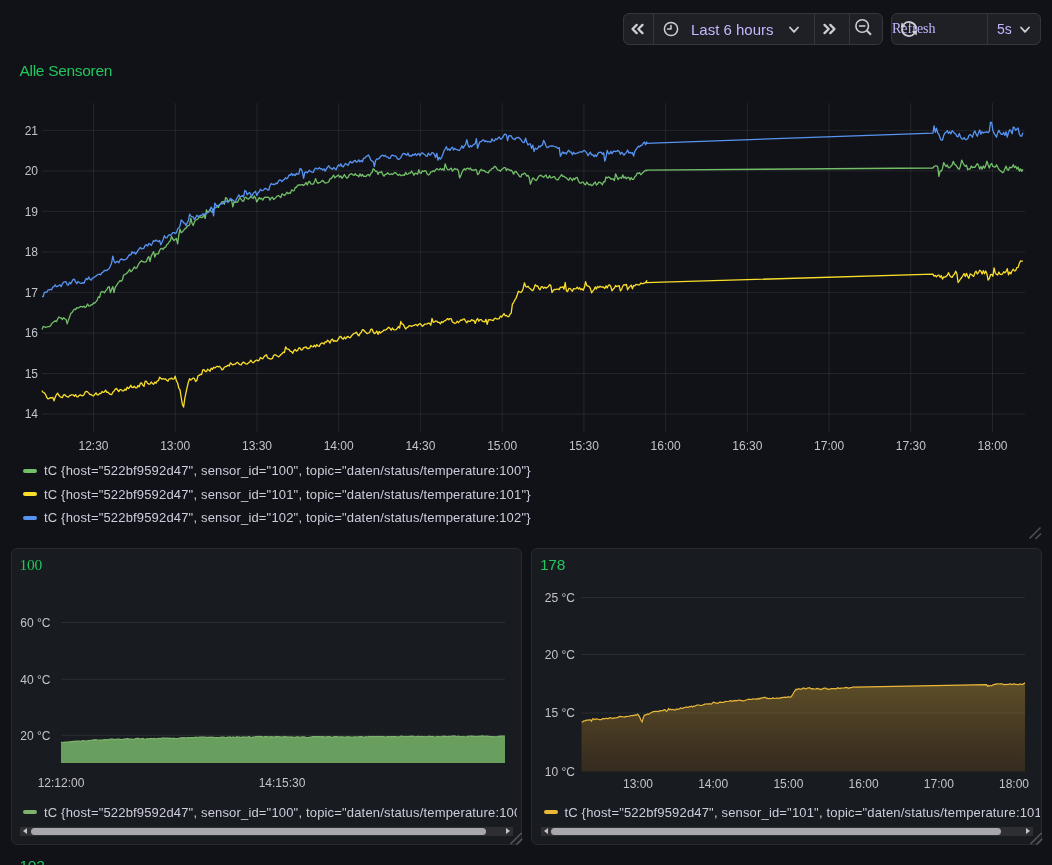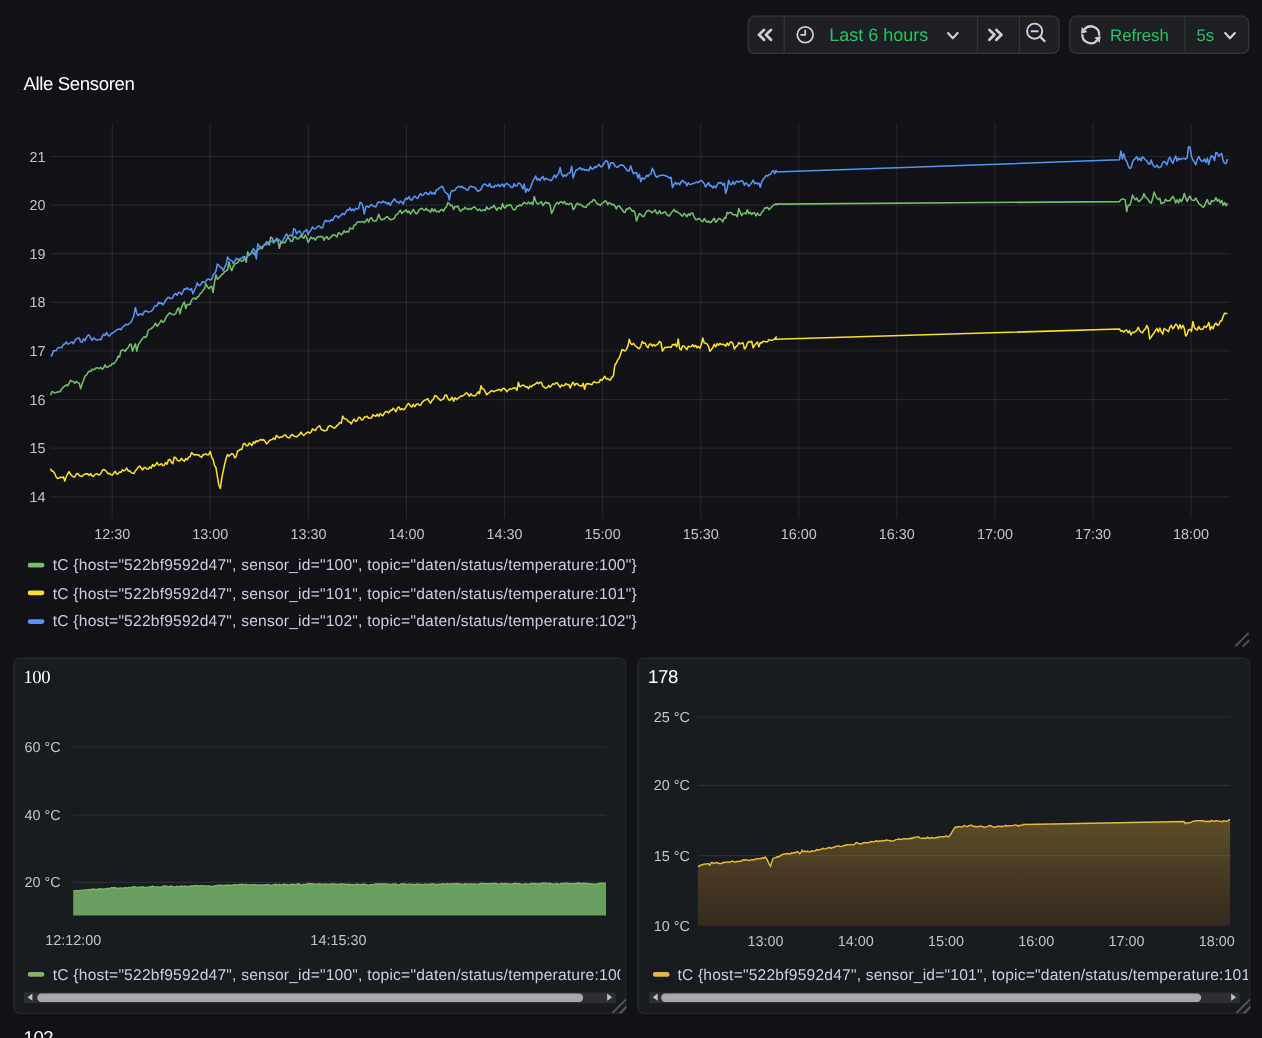--- a/index.html
+++ b/index.html
@@ -1,23 +1,23 @@
 <!DOCTYPE html>
 <html><head><meta charset="utf-8">
 <style>
 * { margin:0; padding:0; box-sizing:border-box; }
 html,body { width:1052px; height:865px; background:#111217; overflow:hidden;
   font-family:"Liberation Sans", sans-serif; }
 .panel { position:absolute; background:#181b1f; border:1px solid #27292f; border-radius:6px; }
-.ptitle { position:absolute; font-size:15.5px; font-weight:500; color:#ffffff; letter-spacing:-0.3px; }
+.ptitle { position:absolute; font-size:15.5px; font-weight:500; color:#22c55e; letter-spacing:-0.3px; }
 .leg { position:absolute; font-size:13px; letter-spacing:0.17px; color:#ccccdc; white-space:nowrap; overflow:hidden; }
 .leg .mk { display:inline-block; width:14px; height:4px; border-radius:2px; vertical-align:middle; margin-right:7px; position:relative; top:-1px; }
 .tbgroup { position:absolute; top:13px; height:32px; display:flex; align-items:stretch;
   background:#1e2026; border:1px solid #34363d; border-radius:6px; overflow:hidden; }
-.tbseg { display:flex; align-items:center; justify-content:center; color:#22c55e;
+.tbseg { display:flex; align-items:center; justify-content:center; color:#c4b5fd;
   font-size:14px; font-weight:500; }
 .tbsep { width:1px; background:#34363d; }
 .sb-track { position:absolute; height:9px; background:#2e2f33; }
 .sb-thumb { position:absolute; height:7px; top:1px; background:#a8a8ac; border-radius:3.5px; }
 .sb-arrow { position:absolute; width:0; height:0; top:1px; }
 </style></head>
 <body>
 
 <div class="panel" style="left:10.5px; top:548px; width:511px; height:297px;"></div>
 <div class="panel" style="left:531px; top:548px; width:510.5px; height:297px;"></div>
@@ -131,21 +131,21 @@
 <div class="tbgroup" style="left:623px; width:260px;">
   <div class="tbseg" style="width:29px;"></div>
   <div class="tbsep"></div>
   <div class="tbseg" style="width:160px; justify-content:flex-start; padding-left:37px; font-size:15px;">Last 6 hours</div>
   <div class="tbsep"></div>
   <div class="tbseg" style="width:34px;"></div>
   <div class="tbsep"></div>
   <div class="tbseg" style="flex:1;"></div>
 </div>
 <div class="tbgroup" style="left:891px; width:150px;">
-  <div class="tbseg" style="width:95px; justify-content:flex-start; padding-left:33px;">Refresh</div>
+  <div class="tbseg" style="width:95px; justify-content:flex-start; font-family:Liberation Serif, serif;">Refresh</div>
   <div class="tbsep"></div>
   <div class="tbseg" style="flex:1; justify-content:flex-start; padding-left:9px;">5s</div>
 </div>
 <svg width="1052" height="60" viewBox="0 0 1052 60" style="position:absolute;left:0;top:0;">
     <path d="M636.7 24.9 L632.5 29.0 L636.7 33.1" fill="none" stroke="#cdced6" stroke-width="2.3" stroke-linecap="round" stroke-linejoin="round"></path>
     <path d="M642.5 24.9 L638.3 29.0 L642.5 33.1" fill="none" stroke="#cdced6" stroke-width="2.3" stroke-linecap="round" stroke-linejoin="round"></path>
     <circle cx="671" cy="29" r="6.6" fill="none" stroke="#cdced6" stroke-width="1.5"></circle>
     <path d="M671 25.4 L671 29 L667.6 29" fill="none" stroke="#cdced6" stroke-width="1.5" stroke-linecap="round" stroke-linejoin="round"></path>
     <path d="M790 27.5 L794 31.9 L798 27.5" fill="none" stroke="#cdced6" stroke-width="1.8" stroke-linecap="round" stroke-linejoin="round"></path>
     <path d="M824.5 24.9 L828.7 29.0 L824.5 33.1" fill="none" stroke="#cdced6" stroke-width="2.3" stroke-linecap="round" stroke-linejoin="round"></path>

